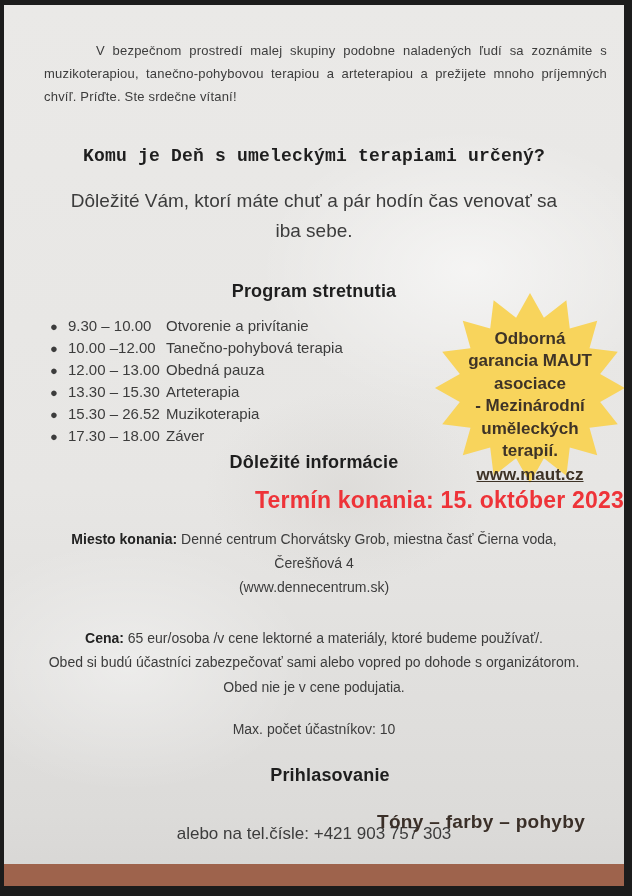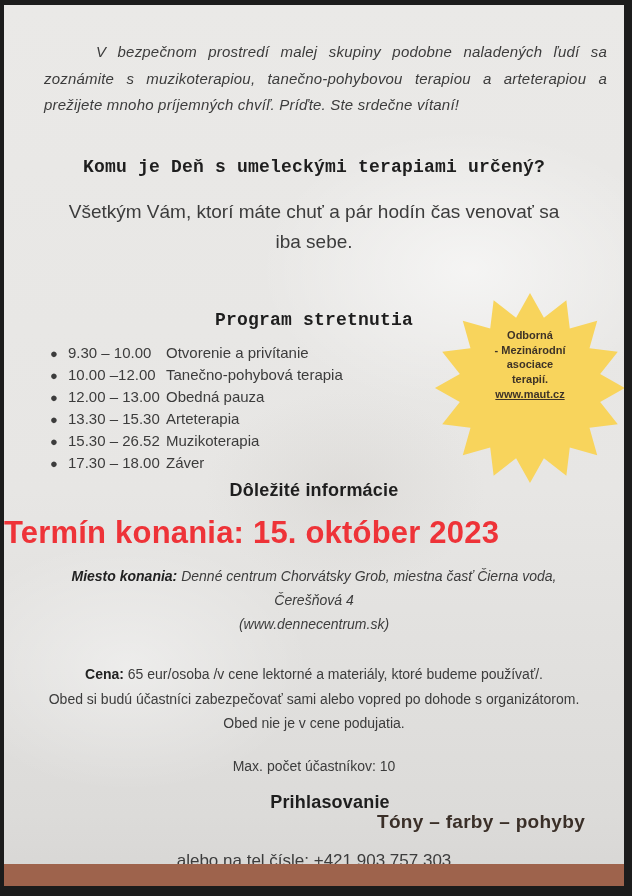--- a/index.html
+++ b/index.html
@@ -17,49 +17,48 @@
       radial-gradient(ellipse 300px 200px at 75% 30%, rgba(255,255,255,0.55), rgba(255,255,255,0) 70%),
       radial-gradient(ellipse 260px 180px at 20% 75%, rgba(255,255,255,0.4), rgba(255,255,255,0) 70%),
       radial-gradient(ellipse 200px 140px at 55% 55%, rgba(205,202,198,0.35), rgba(205,202,198,0) 70%),
       linear-gradient(180deg, #eae9e7 0%, #e7e6e4 55%, #dcdbd9 92%, #d7d6d4 100%);
     overflow: hidden;
     color: #3a3a3a;
   }
 
   .intro {
     margin: 34px 17px 0 40px;
-    font-size: 15px;
+    font-size: 13px;
     line-height: 1.78;
     text-align: justify;
     text-align-last: left;
     text-indent: 52px;
     color: #3c3c3c;
     letter-spacing: 0.2px;
-    font-style: italic;
   }
 
   h2.section-heading {
     text-align: center;
     font-size: 18px;
     font-weight: bold;
     color: #1e1e1e;
     letter-spacing: 0.2px;
   }
 
   .audience-heading { margin-top: 38px; font-family: Liberation Mono, monospace; }
 
   .audience-text {
     margin: 20px 55px 0 55px;
     text-align: center;
     font-size: 19px;
     line-height: 1.55;
     color: #3c3c3c;
   }
 
-  .program-heading { margin-top: 54px; font-family: Liberation Mono, monospace; }
+  .program-heading { margin-top: 36px; }
 
   .program-list {
     margin: 12px 0 0 46px;
     list-style: none;
   }
   .program-list li {
     display: flex;
     align-items: baseline;
     font-size: 15px;
     color: #3c3c3c;
@@ -82,70 +81,69 @@
     top: 283px;
     width: 196px;
     height: 200px;
   }
   .starburst svg { position: absolute; inset: 0; width: 100%; height: 100%; }
   .starburst .badge-text {
     position: absolute;
     inset: 0;
     padding-top: 40px;
     text-align: center;
-    font-size: 11px;
+    font-size: 17px;
     font-weight: bold;
     line-height: 1.32;
     color: #3e3327;
   }
   .badge-link {
     display: inline-block;
     margin-top: 1px;
     text-decoration: underline;
     color: #3e3327;
     font-weight: bold;
   }
 
   .info-heading { margin-top: 6px; }
 
   .date-line {
     margin-top: 14px;
-    text-align: left;
-    font-size: 31px;
+    text-align: right;
+    font-size: 23px;
     font-weight: bold;
     letter-spacing: 0.2px;
   }
 
   .venue-line {
     margin: 14px 35px 0 35px;
     text-align: center;
     font-size: 14px;
     line-height: 1.7;
     color: #3c3c3c;
-    font-style: italic;
   }
   .bold-label { font-weight: bold; color: #222; }
 
   .price-block {
     margin: 26px 30px 0 30px;
     text-align: center;
     font-size: 14px;
     line-height: 1.75;
     color: #3c3c3c;
   }
 
   .max-line {
     margin-top: 22px;
     text-align: center;
     font-size: 14px;
     color: #3c3c3c;
   }
 
   .signup-heading {
-    margin-top: 18px;
+    margin-top: 28px;
     font-size: 21px;
     padding-left: 32px;
   }
 
   .contact-lines {
     margin-top: 6px;
     text-align: center;
     font-size: 17px;
     line-height: 1.65;
     color: #3c3c3c;
@@ -171,21 +169,21 @@
 </style>
 </head>
 <body>
 
 <div class="page">
 
   <p class="intro">V bezpečnom prostredí malej skupiny podobne naladených ľudí sa zoznámite s muzikoterapiou, tanečno-pohybovou terapiou a arteterapiou a prežijete mnoho príjemných chvíľ.  Príďte. Ste srdečne vítaní!</p>
 
   <h2 class="section-heading audience-heading">Komu je Deň s umeleckými terapiami určený?</h2>
 
-  <p class="audience-text">Všetkým Vám, ktorí máte chuť a pár hodín čas venovať sa iba sebe.</p>
+  <p class="audience-text">Dôležité Vám, ktorí máte chuť a pár hodín čas venovať sa iba sebe.</p>
 
   <h2 class="section-heading program-heading">Program stretnutia</h2>
 
   <ul class="program-list">
     <li>
       <span class="bullet">●</span>
       <span class="time">9.30 – 10.00</span>
       <span class="activity">Otvorenie a privítanie</span>
     </li>
     <li>
@@ -220,22 +218,24 @@
       <polygon fill="#f8d45c" points="
         197,100 171.6,114.2 189.6,137.1 160.7,140.6 168.6,168.6 140.6,160.7
         137.1,189.6 114.2,171.6 100,197 85.8,171.6 62.9,189.6 59.4,160.7
         31.4,168.6 39.3,140.6 10.4,137.1 28.4,114.2 3,100 28.4,85.8
         10.4,62.9 39.3,59.4 31.4,31.4 59.4,39.3 62.9,10.4 85.8,28.4
         100,3 114.2,28.4 137.1,10.4 140.6,39.3 168.6,31.4 160.7,59.4
         189.6,62.9 171.6,85.8"></polygon>
     </svg>
     <div class="badge-text">
       <div>Odborná</div>
+      <div>garancia MAUT</div>
+      <div>asociace</div>
       <div>- Mezinárodní</div>
-      <div>asociace</div>
+      <div>uměleckých</div>
       <div>terapií.</div>
       <span class="badge-link">www.maut.cz</span>
     </div>
   </div>
 
   <h2 class="section-heading info-heading">Dôležité informácie</h2>
 
   <div class="date-line" style="color:#ee3338">Termín konania: 15. október 2023</div>
 
   <p class="venue-line">

